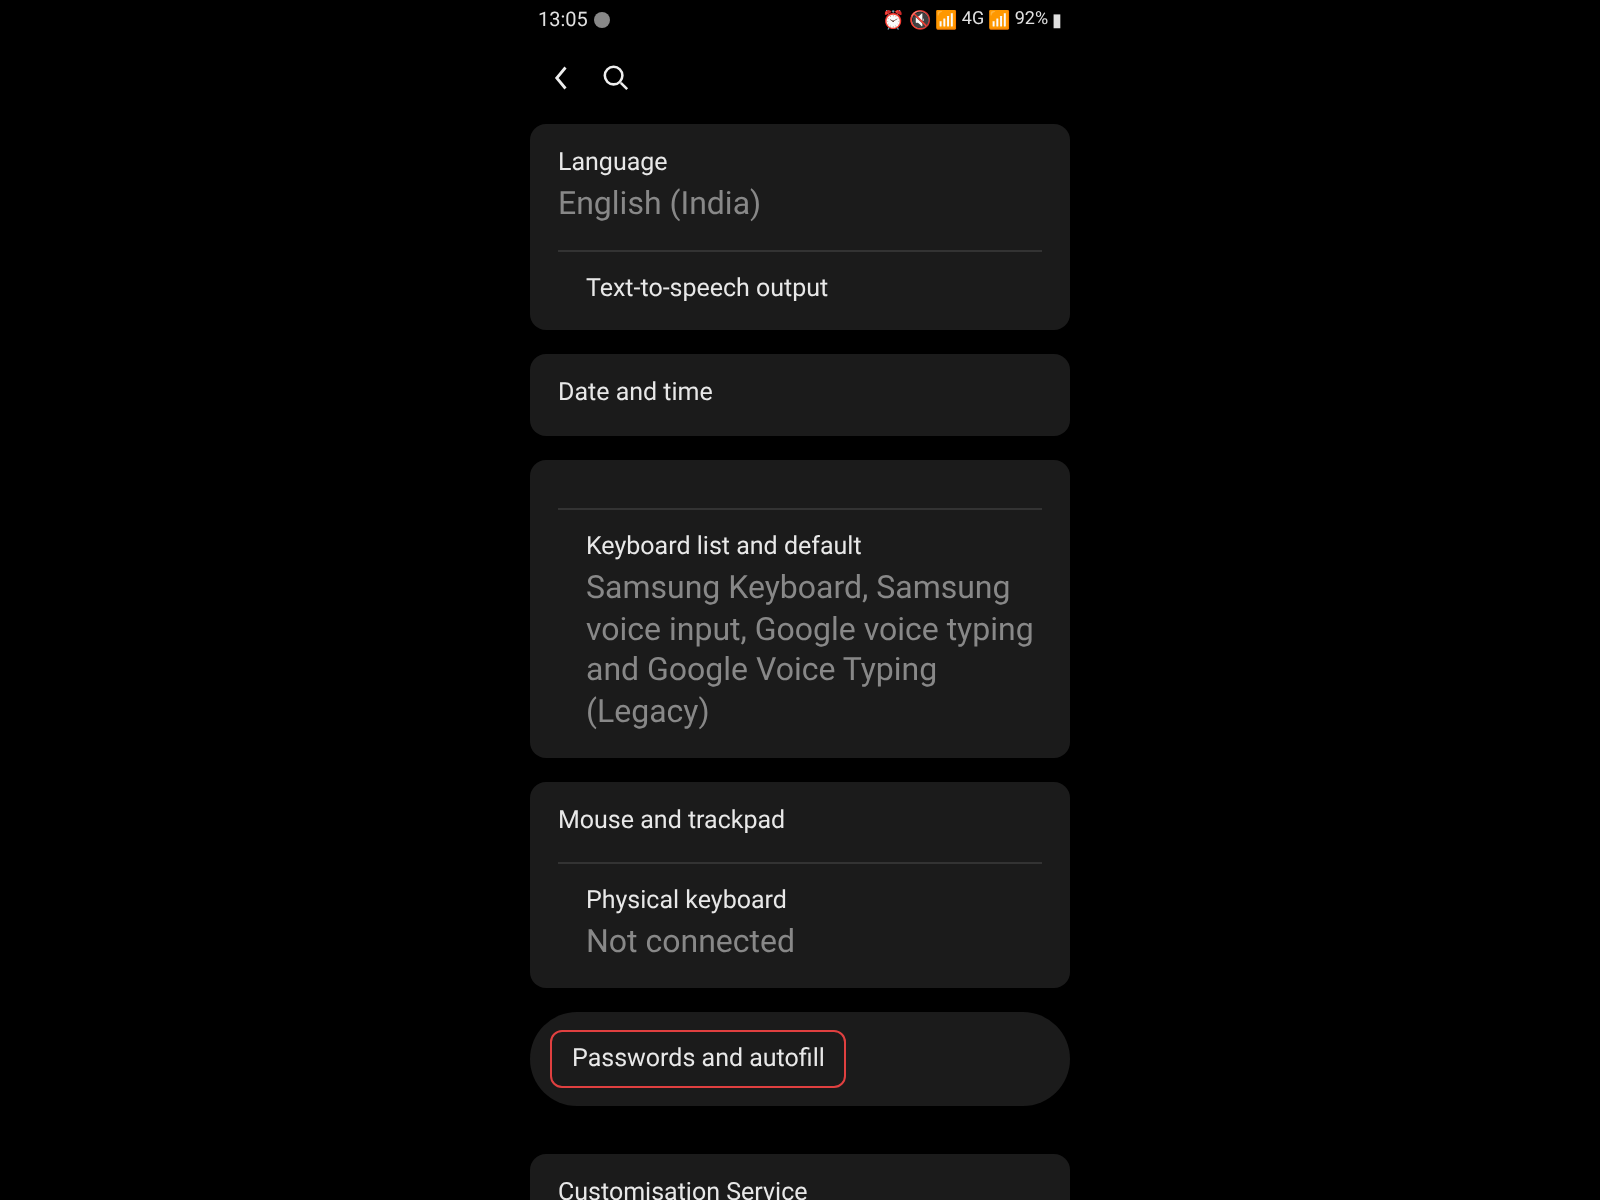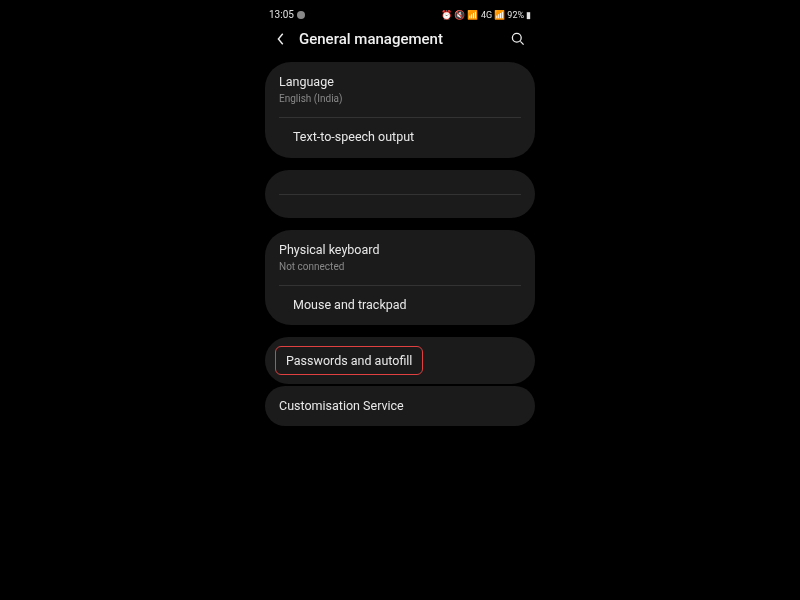--- a/index.html
+++ b/index.html
@@ -15,21 +15,21 @@
   .phone {
     width: 278px;
     height: 600px;
     background: #000;
     position: relative;
   }
   .status-bar {
     height: 20px;
     display: flex;
     justify-content: space-between;
-    align-items: flex-end;
+    align-items: center;
     padding: 0 8px;
     color: #e0e0e0;
     font-size: 10px;
   }
   .status-left { display: flex; align-items: center; gap: 3px; }
   .status-right { display: flex; align-items: center; gap: 2px; font-size: 9px; }
   .status-dot {
     width: 8px; height: 8px; border-radius: 50%;
     background: #888; display: inline-block;
   }
@@ -55,21 +55,21 @@
     width: 18px; height: 18px;
     display: flex; align-items: center; justify-content: center;
     color: #eee;
   }
   .search-btn svg { width: 16px; height: 16px; }
   .content {
     padding: 0 4px;
   }
   .group {
     background: #1b1b1b;
-    border-radius: 26px;
+    border-radius: 8px;
     margin-bottom: 12px;
     overflow: hidden;
   }
   .item {
     padding: 12px 14px;
   }
   .item + .item {
     position: relative;
     padding-left: 28px;
   }
@@ -83,37 +83,37 @@
     background: #333;
   }
   .item-title {
     color: #e8e8e8;
     font-size: 12.5px;
     font-weight: 400;
     line-height: 1.3;
   }
   .item-sub {
     color: #888;
-    font-size: 10px;
+    font-size: 16px;
     line-height: 1.3;
     margin-top: 2px;
   }
   .highlight-badge {
     display: inline-block;
     border: 1.5px solid #e04040;
     border-radius: 6px;
     padding: 6px 10px;
     color: #e8e8e8;
     font-size: 12.5px;
     font-weight: 400;
   }
   .highlight-group {
     background: #1b1b1b;
     border-radius: 30px;
-    margin-bottom: 2px;
+    margin-bottom: 24px;
     padding: 9px 10px;
   }
 </style>
 </head>
 <body>
 
 <div class="phone">
   <div class="status-bar">
     <div class="status-left">
       <span>13:05</span>
@@ -129,56 +129,62 @@
       <span>▮</span>
     </div>
   </div>
 
   <div class="header">
     <div class="back-chevron">
       <svg viewBox="0 0 10 16" fill="none" stroke="currentColor" stroke-width="1.6">
         <path d="M7 2 L2 8 L7 14"></path>
       </svg>
     </div>
-    <div class="header-title">General management</div>
     <div class="search-btn">
       <svg viewBox="0 0 20 20" fill="none" stroke="currentColor" stroke-width="1.6">
         <circle cx="8.5" cy="8.5" r="5.5"></circle>
         <line x1="13" y1="13" x2="17" y2="17"></line>
       </svg>
     </div>
   </div>
 
   <div class="content">
 
     <div class="group">
       <div class="item">
         <div class="item-title">Language</div>
         <div class="item-sub">English (India)</div>
       </div>
       <div class="item">
         <div class="item-title">Text-to-speech output</div>
       </div>
     </div>
 
-
-    <div class="group">
-      <div class="item">
-      </div>
-      <div class="item">
-      </div>
-    </div>
-
-    <div class="group">
+    <div class="group">
+      <div class="item">
+        <div class="item-title">Date and time</div>
+      </div>
+    </div>
+
+    <div class="group">
+      <div class="item">
+      </div>
+      <div class="item">
+        <div class="item-title">Keyboard list and default</div>
+        <div class="item-sub">Samsung Keyboard, Samsung voice input, Google voice typing and Google Voice Typing (Legacy)</div>
+      </div>
+    </div>
+
+    <div class="group">
+      <div class="item">
+        <div class="item-title">Mouse and trackpad</div>
+      </div>
       <div class="item">
         <div class="item-title">Physical keyboard</div>
         <div class="item-sub">Not connected</div>
-      </div>
-      <div class="item">
-        <div class="item-title">Mouse and trackpad</div>
       </div>
     </div>
 
     <div class="highlight-group">
       <span class="highlight-badge">
         <span>Passwords and autofill</span>
       </span>
     </div>
 
 

